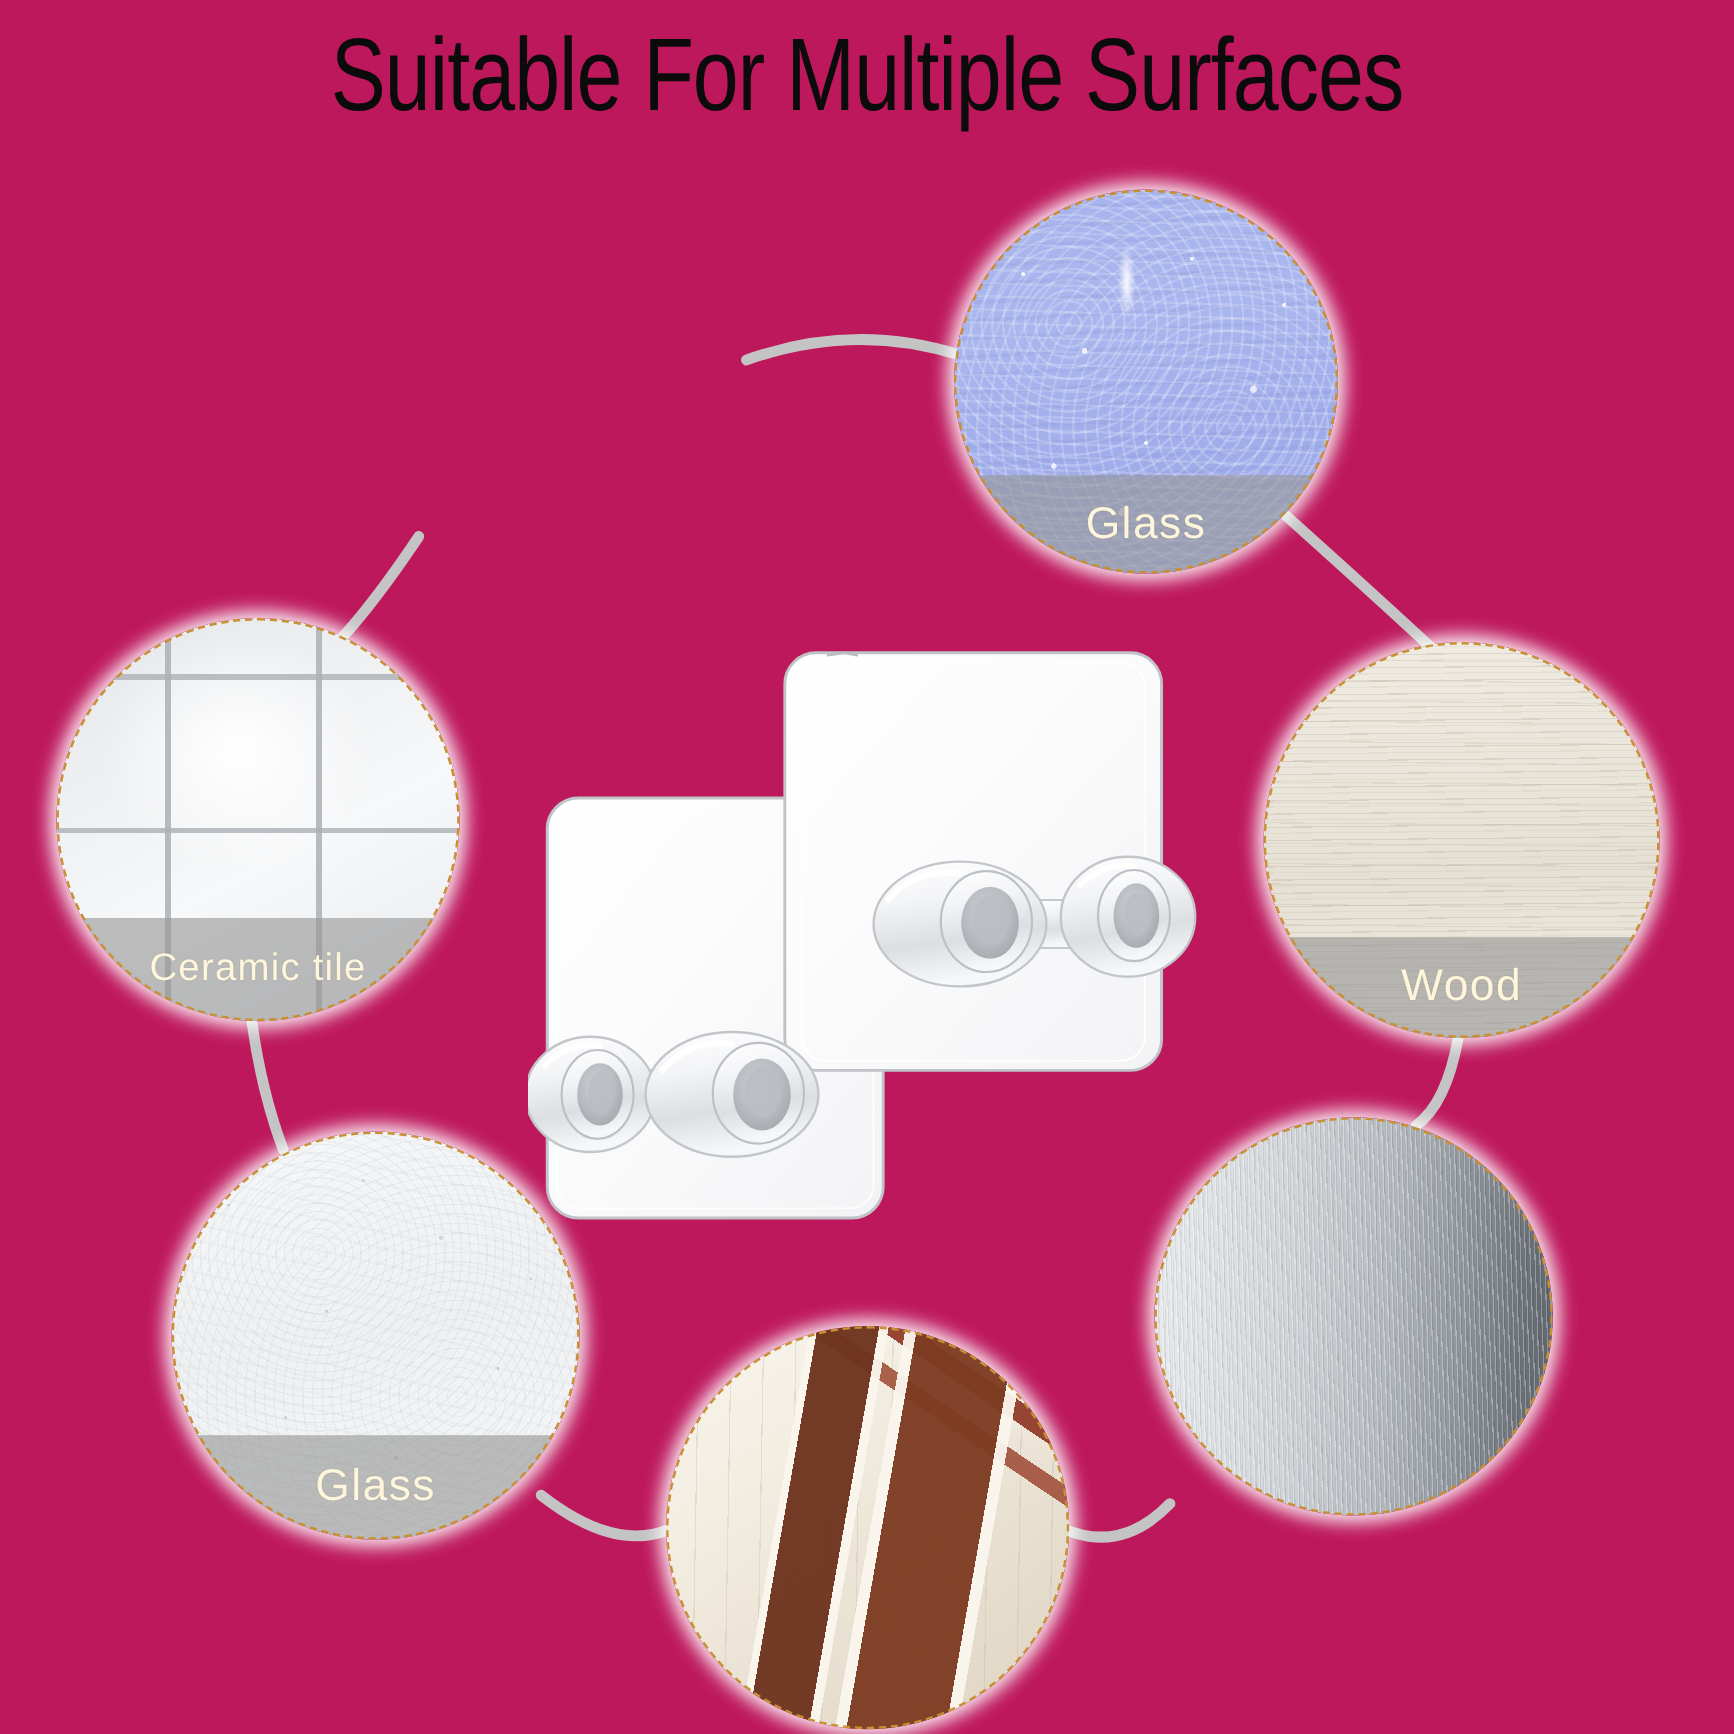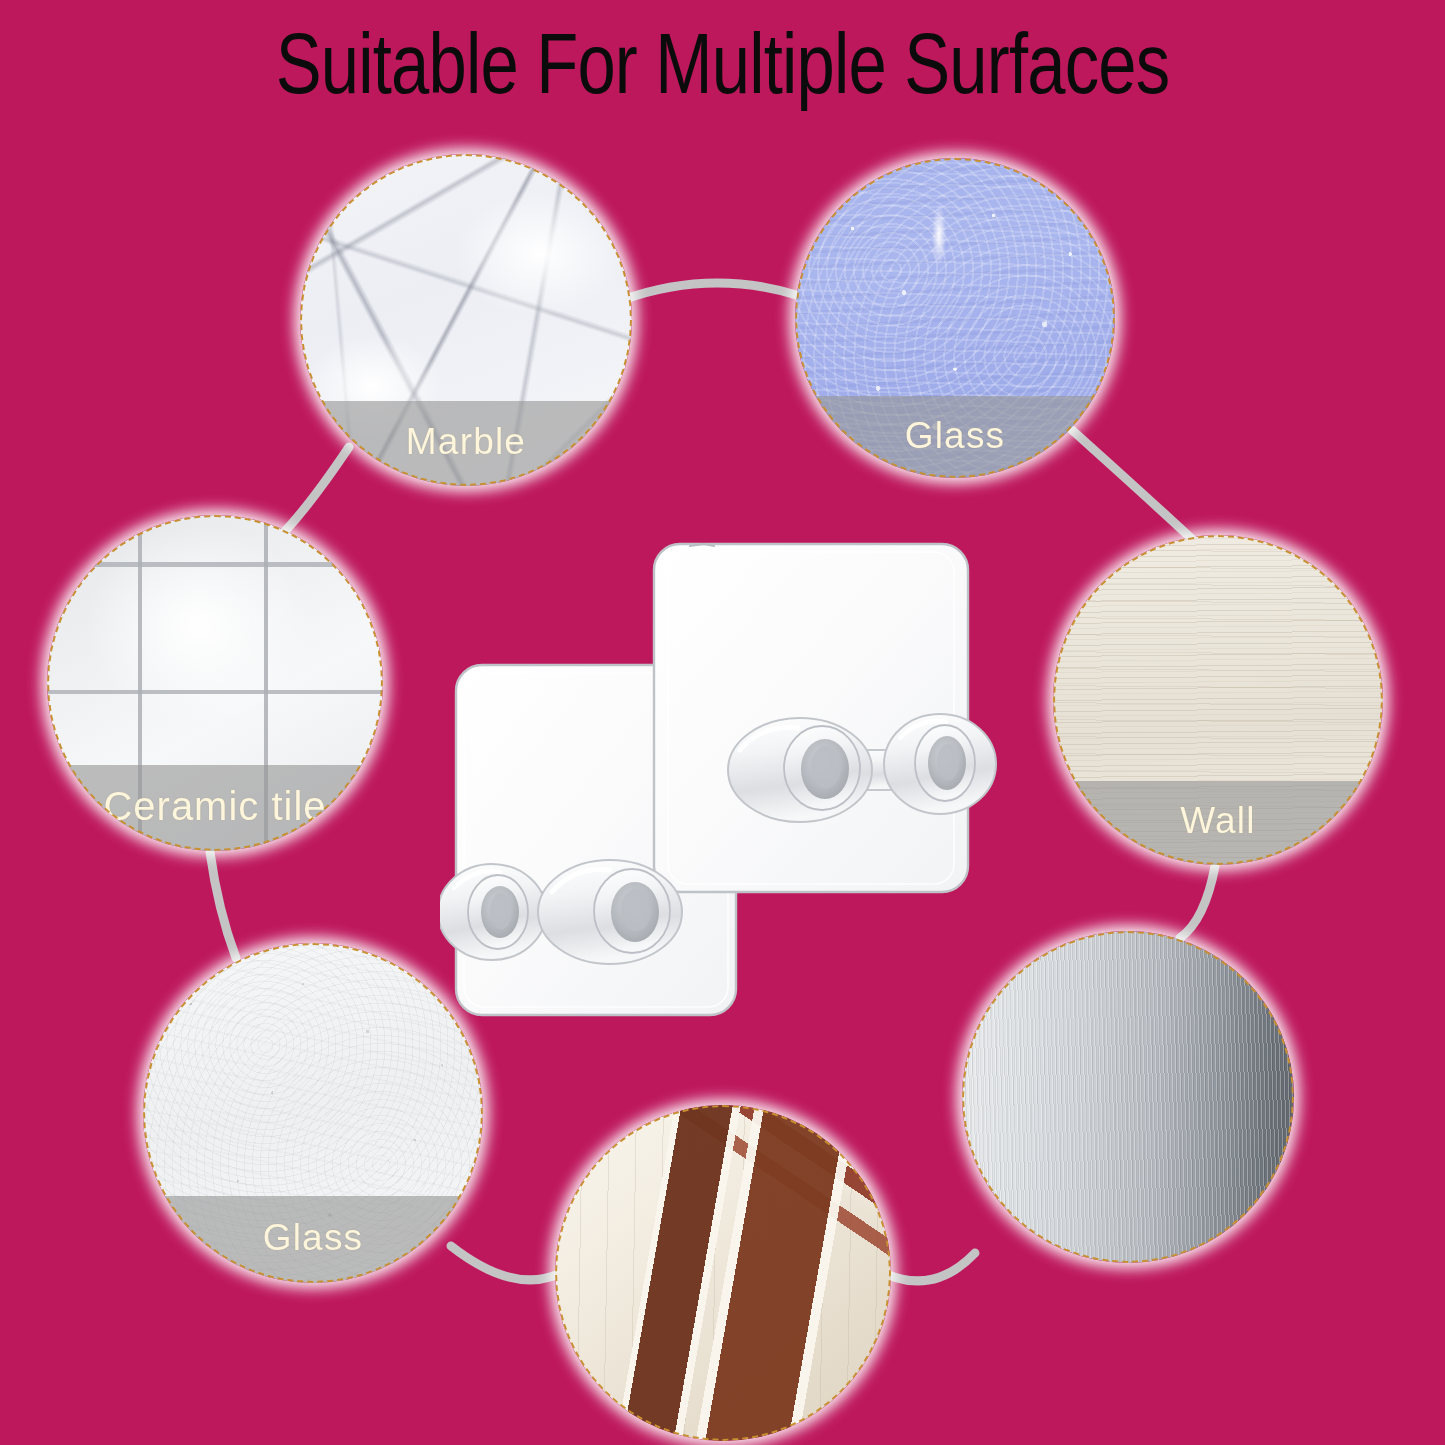--- a/index.html
+++ b/index.html
@@ -55,21 +55,21 @@
   .node .band .lab{
     color:#fdf6dd;
     font-size:37px;
     font-weight:300;
     letter-spacing:1.2px;
     line-height:1;
     white-space:nowrap;
     text-shadow:0 0 1px rgba(120,100,40,.35);
     transform:translateY(-2px);
   }
-  .node.small-label .band .lab{font-size:40px;letter-spacing:1px;}
+  .node.small-label .band .lab{font-size:32px;letter-spacing:1px;}
 
   
   .tex-marble{
     background:
       radial-gradient(ellipse 30% 22% at 22% 70%, #ffffff 0%, rgba(255,255,255,0) 70%),
       radial-gradient(ellipse 36% 26% at 72% 30%, #ffffff 0%, rgba(255,255,255,0) 72%),
       linear-gradient(118deg, rgba(120,124,140,0) 46.6%, rgba(120,124,140,.55) 47.4%, rgba(120,124,140,0) 48.4%),
       linear-gradient(62deg,  rgba(128,132,148,0) 31.0%, rgba(128,132,148,.50) 32.0%, rgba(128,132,148,0) 33.2%),
       linear-gradient(100deg, rgba(140,144,158,0) 67.0%, rgba(140,144,158,.42) 68.0%, rgba(140,144,158,0) 69.2%),
       linear-gradient(150deg, rgba(120,124,140,0) 22.0%, rgba(120,124,140,.38) 22.9%, rgba(120,124,140,0) 24.0%),
@@ -179,27 +179,20 @@
       <path d="M622 300 Q 712 268 800 296"></path>
       <path d="M349 447 Q 300 520 268 548"></path>
       <path d="M1072 430 Q 1150 500 1193 540"></path>
       <path d="M210 852 Q 218 910 236 958"></path>
       <path d="M1215 866 Q 1205 920 1180 938"></path>
       <path d="M451 1246 Q 520 1300 570 1268"></path>
       <path d="M874 1268 Q 930 1300 975 1253"></path>
     </g>
   </svg>
 
-  <div class="node" style="left:300px;top:154px;width:332px;height:332px;">
-    <div class="tex tex-marble"></div>
-    <div class="ring"></div>
-    <div class="band">
-      <span class="lab">Marble</span>
-    </div>
-  </div>
 
   <div class="node" style="left:795px;top:158px;width:320px;height:320px;">
     <div class="tex tex-glass"></div>
     <div class="ring"></div>
     <div class="band">
       <span class="lab">Glass</span>
     </div>
   </div>
 
   <div class="node small-label" style="left:47px;top:515px;width:336px;height:336px;">
@@ -207,21 +200,21 @@
     <div class="ring"></div>
     <div class="band">
       <span class="lab">Ceramic tile</span>
     </div>
   </div>
 
   <div class="node" style="left:1053px;top:535px;width:330px;height:330px;">
     <div class="tex tex-wood"></div>
     <div class="ring"></div>
     <div class="band">
-      <span class="lab">Wall</span>
+      <span class="lab">Wood</span>
     </div>
   </div>
 
   <div class="node" style="left:143px;top:943px;width:340px;height:340px;">
     <div class="tex tex-wall"></div>
     <div class="ring"></div>
     <div class="band">
       <span class="lab">Glass</span>
     </div>
   </div>

